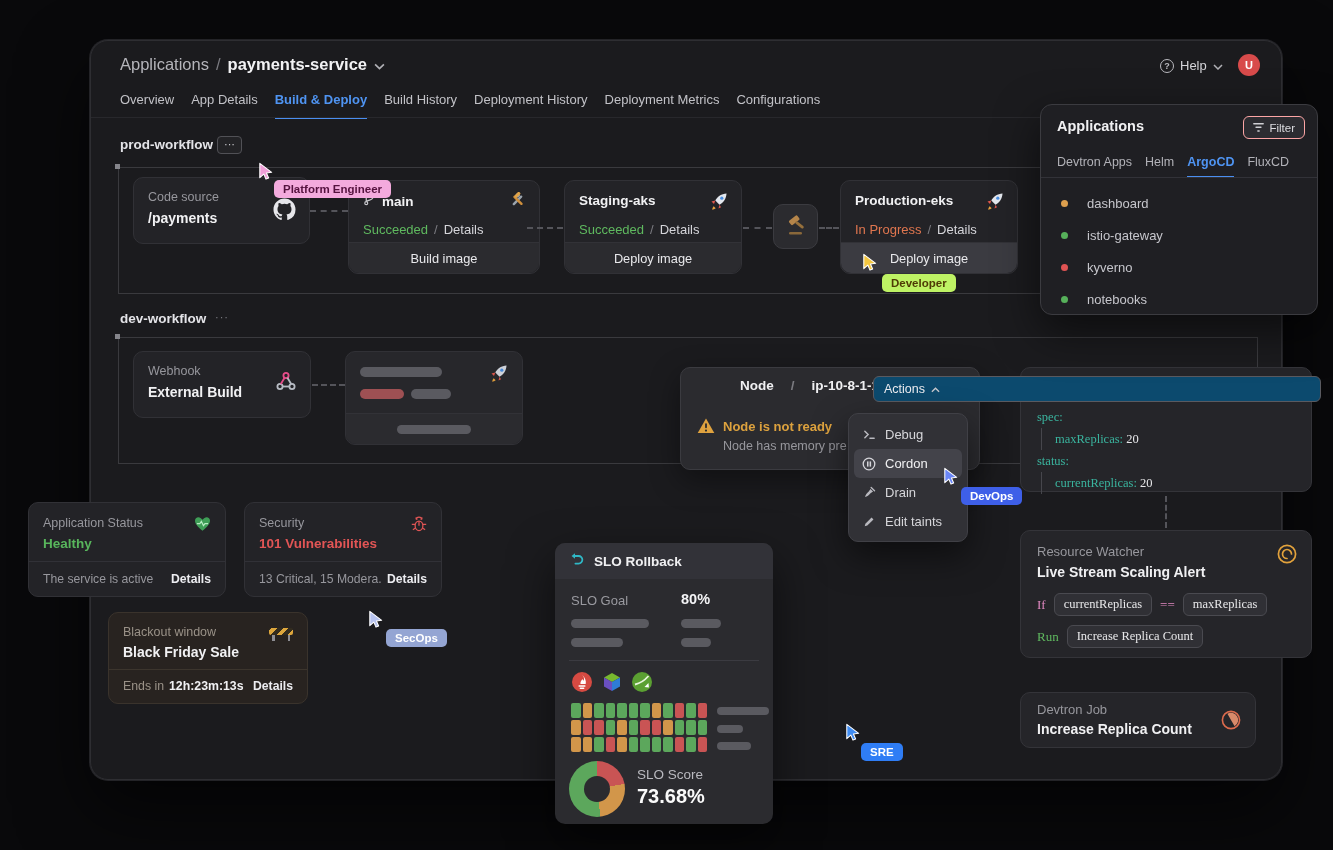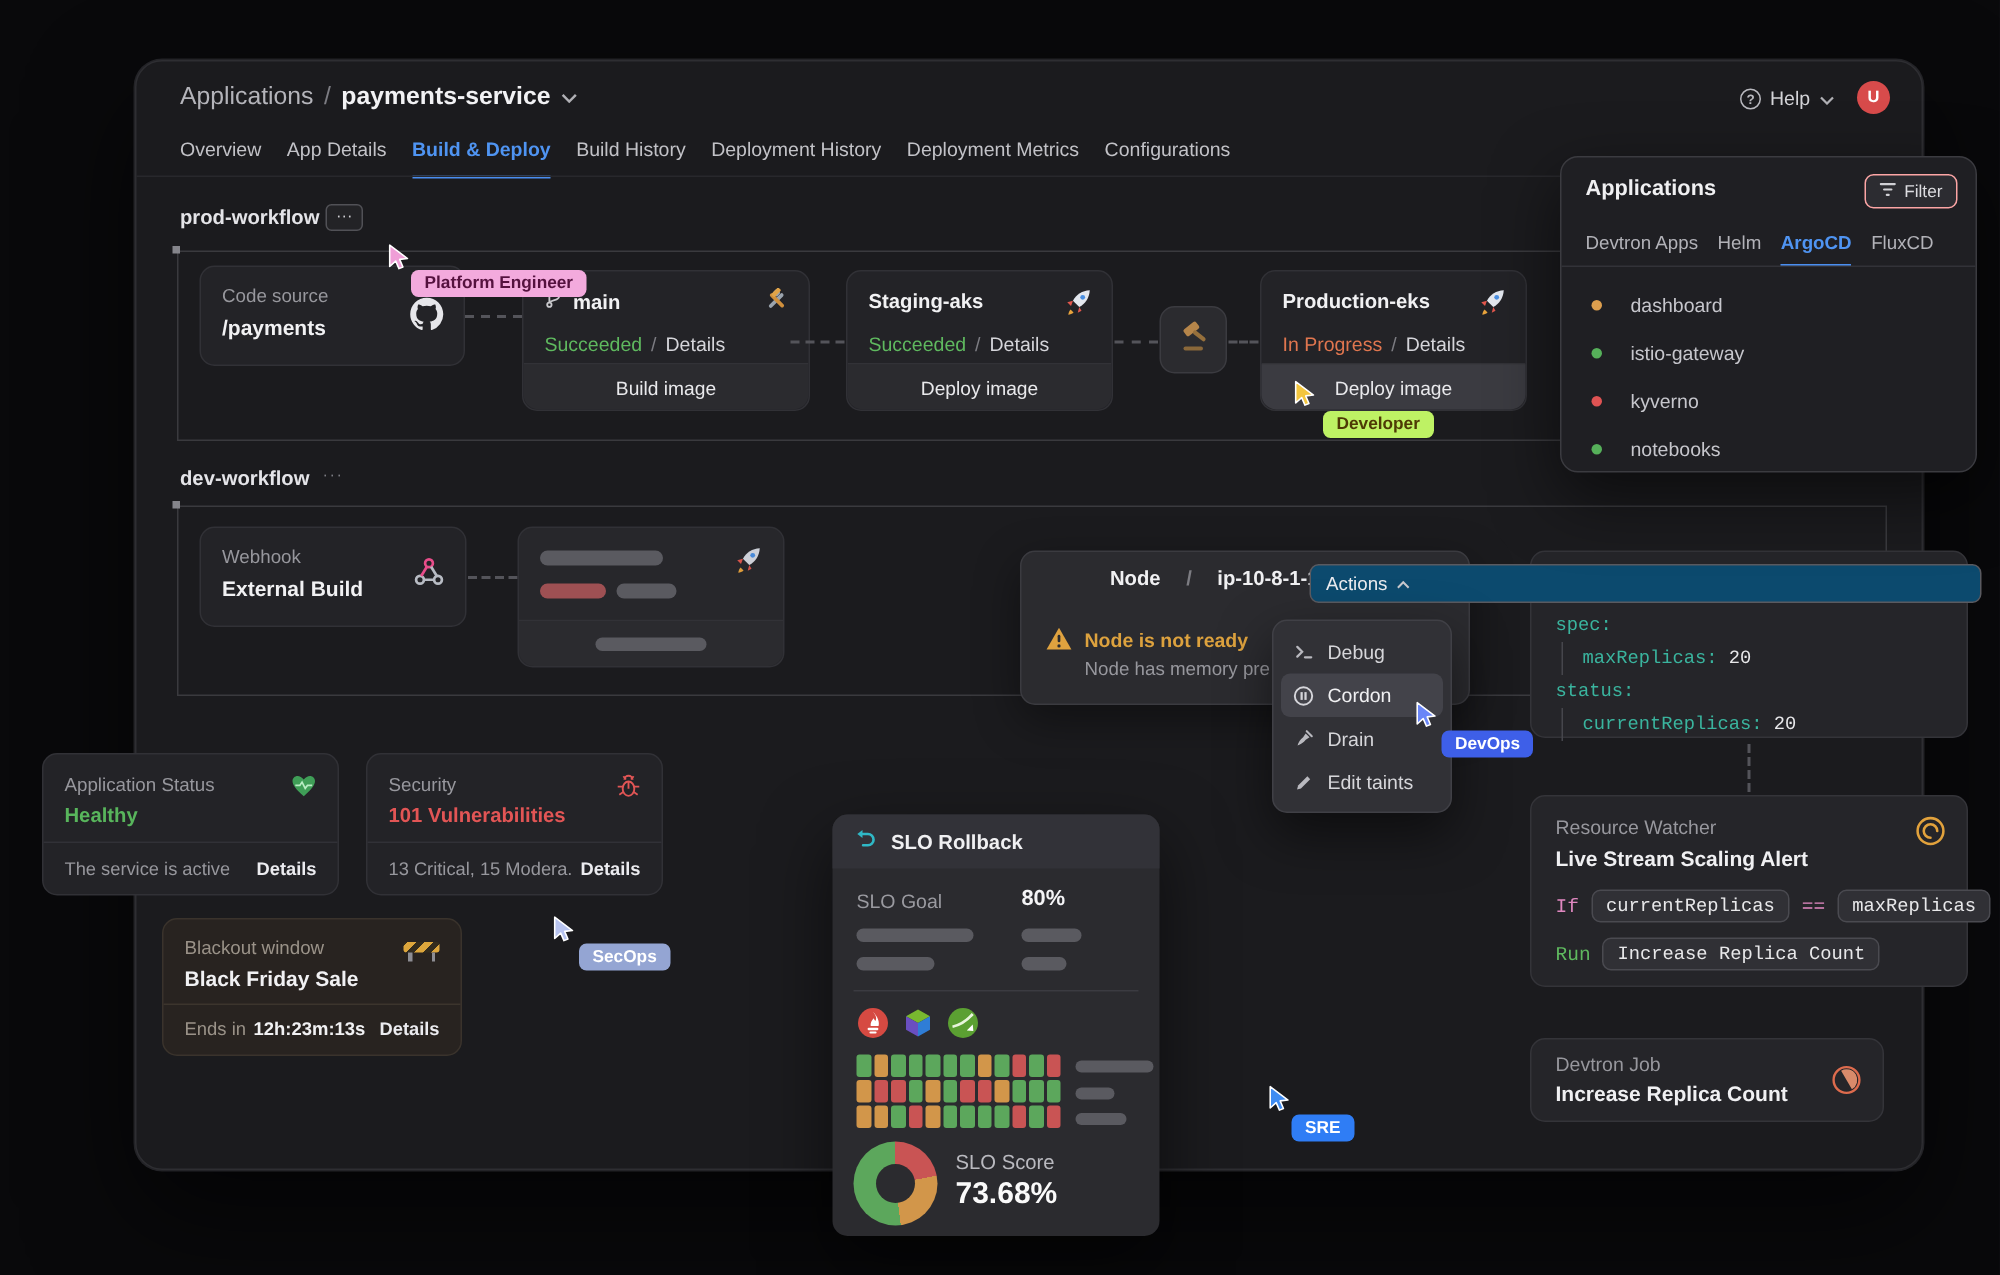--- a/index.html
+++ b/index.html
@@ -1,19 +1,19 @@
 <!DOCTYPE html>
 <html><head>
 <meta charset="utf-8">
 <style>
   * { margin:0; padding:0; box-sizing:border-box; }
   html,body { background:#09090b; }
   body { font-family:"Liberation Sans", sans-serif; width:1333px; height:850px; position:relative; overflow:hidden; color:#e8e8ea; }
   .abs { position:absolute; }
-  .mono { font-family:Liberation Mono, monospace; }
+  .mono { font-family:Liberation Serif, serif; }
 
   
   .window { left:90px; top:40px; width:1192px; height:740px; background:#1b1b1e; border:1px solid #2e2e32; border-radius:18px; box-shadow:0 0 0 1px #232327, 0 30px 70px rgba(0,0,0,.6); }
 
   .breadcrumb { left:120px; top:55px; display:flex; align-items:center; gap:7px; font-size:16.5px; }
   .bc-section { color:#b4b4ba; }
   .bc-sep { color:#7c7c82; }
   .bc-app { color:#f2f2f4; font-weight:700; }
   .chev { display:inline-block; }
 

